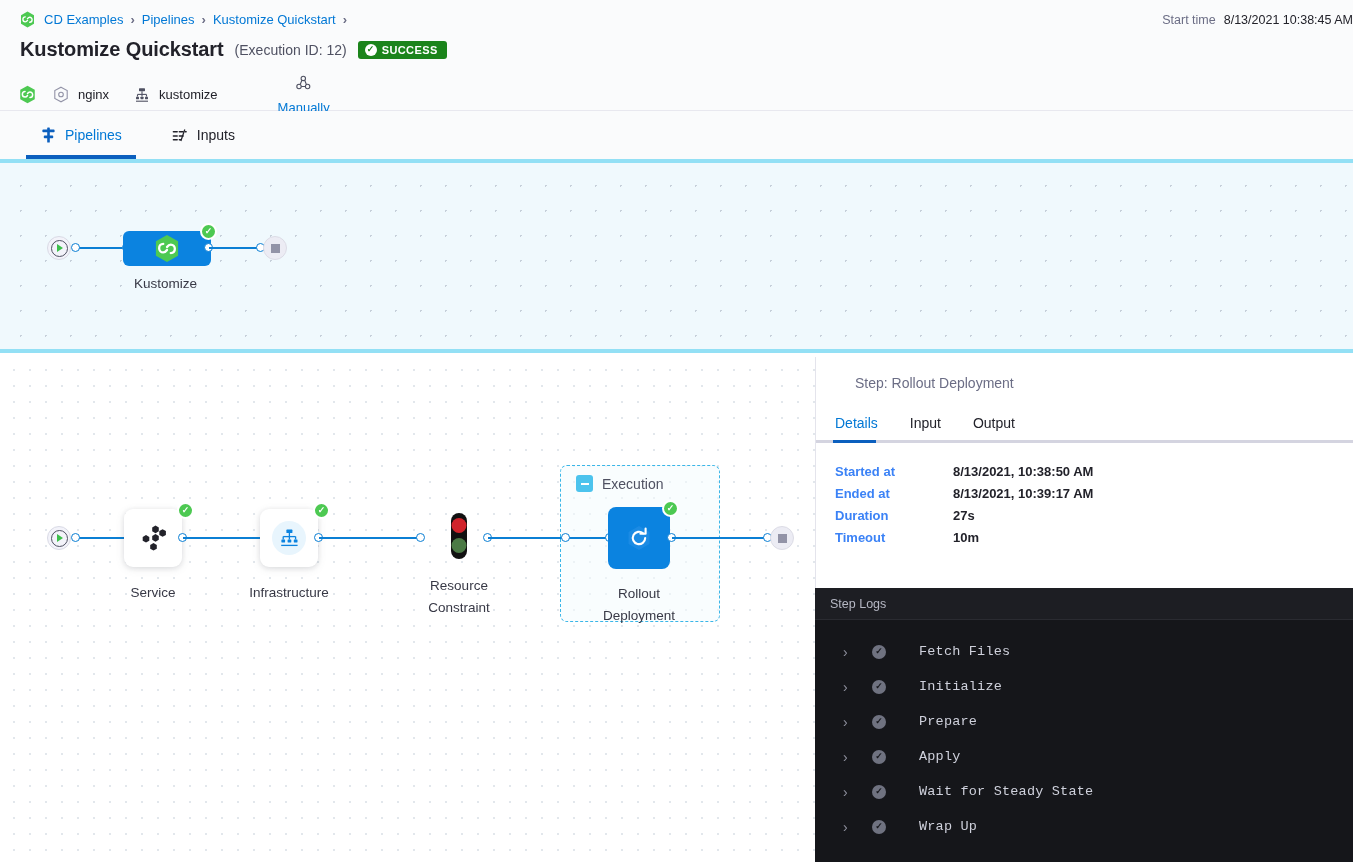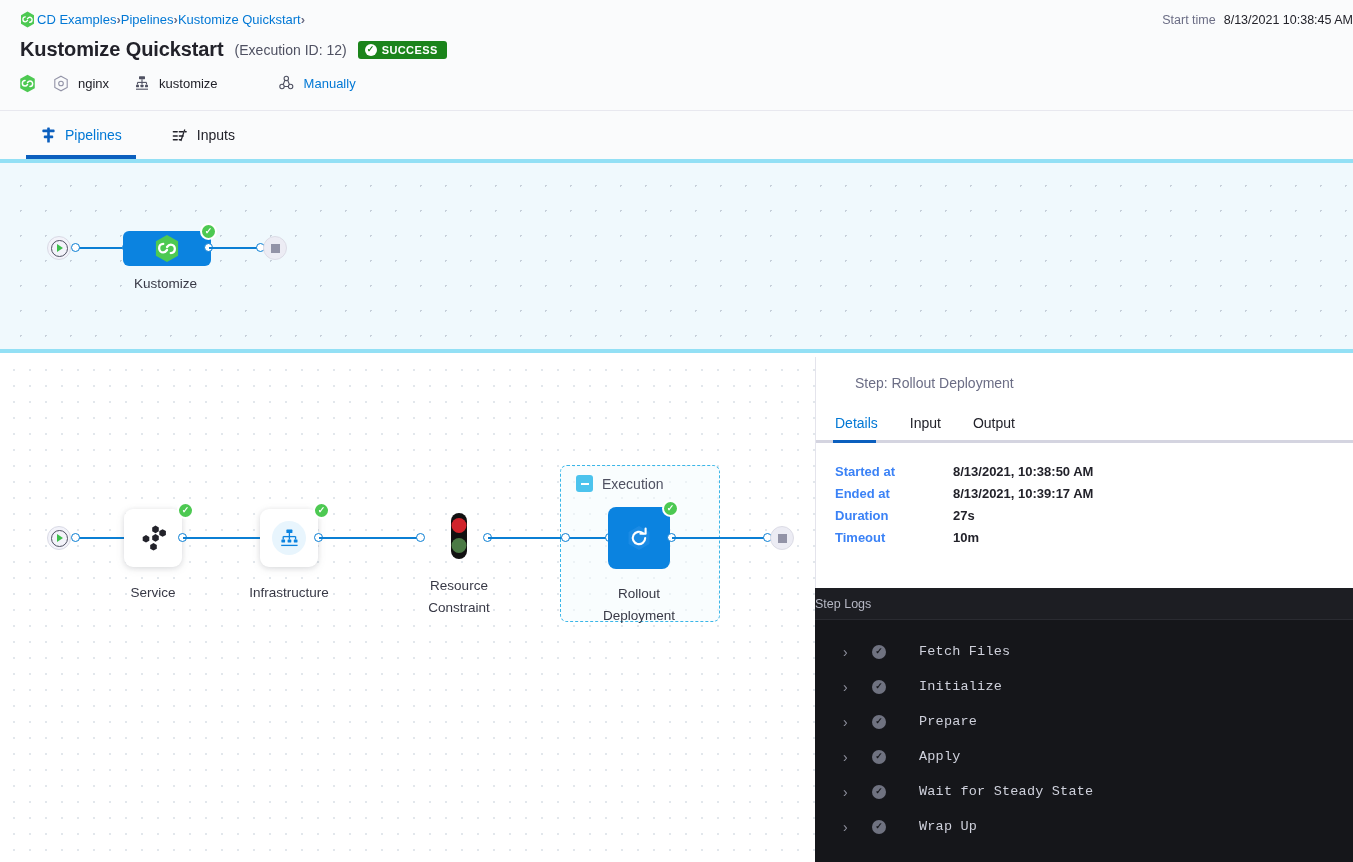--- a/index.html
+++ b/index.html
@@ -13,21 +13,21 @@
   .app { position: relative; width: 1353px; height: 862px; }
 
   
   .header {
     position: absolute; top: 0; left: 0; width: 1353px; height: 111px;
     background: #fafbfc;
     border-bottom: 1px solid #e8e8ef;
   }
   .breadcrumb {
     position: absolute; left: 20px; top: 11px;
-    display: flex; align-items: center; 
+    display: flex; align-items: center; gap: 7px;
     font-size: 13px;
   }
   .bc-link { color: #0278d5; cursor: pointer; white-space: nowrap; }
   .bc-sep { color: #6b6d85; font-size: 13px; font-weight: 600; }
   .harness-hex {
     width: 15px; height: 17px; position: relative; display: inline-block;
     margin-right: 2px;
   }
   .harness-hex svg { display: block; }
 
@@ -211,21 +211,21 @@
   .detail-val { color: #22222a; font-weight: bold; }
   .detail-val a { color: #0278d5; font-weight: bold; text-decoration: none; cursor: pointer; }
 
   
   .logs {
     position: absolute; left: 815px; top: 588px; width: 538px; height: 274px;
     background: #15161a;
   }
   .logs-head {
     height: 32px; border-bottom: 1px solid #2a2b31;
-    display: flex; align-items: center; 
+    display: flex; align-items: center; padding-left: 15px;
     font-size: 12.5px; color: #b6b8c4;
     background: #1d1e23;
   }
   .log-list { padding-top: 14px; }
   .log-row {
     display: flex; align-items: center; height: 35px; padding-left: 28px;
     cursor: pointer;
   }
   .log-caret { width: 14px; color: #8e909d; font-size: 14px; line-height: 1; }
   .log-state {
@@ -296,21 +296,21 @@
             <path d="M3.5 7.4 L12.5 7.4" stroke="#4f5162" stroke-width="1.1"></path>
             <path d="M3.5 7.4 L3.5 9.6 M8 7.4 L8 9.6 M12.5 7.4 L12.5 9.6" stroke="#4f5162" stroke-width="1.1"></path>
             <rect x="2" y="9.8" width="3" height="2.4" rx="0.4" fill="#4f5162"></rect>
             <rect x="6.5" y="9.8" width="3" height="2.4" rx="0.4" fill="#4f5162"></rect>
             <rect x="11" y="9.8" width="3" height="2.4" rx="0.4" fill="#4f5162"></rect>
             <path d="M2 14.2 L14 14.2" stroke="#4f5162" stroke-width="1.1"></path>
           </svg>
         </span>
         <span>kustomize</span>
       </div>
-      <div class="meta-item" style="margin-left:60px;">
+      <div class="meta-item" style="margin-left:60px;flex-direction:column;">
         <span class="meta-icon">
           <svg width="17" height="16" viewBox="0 0 17 16">
             <circle cx="4" cy="11.5" r="2.2" fill="none" stroke="#4f5162" stroke-width="1.1"></circle>
             <circle cx="12.6" cy="11.5" r="2.2" fill="none" stroke="#4f5162" stroke-width="1.1"></circle>
             <circle cx="8.3" cy="3.4" r="2.2" fill="none" stroke="#4f5162" stroke-width="1.1"></circle>
             <path d="M6.9 5.3 L5.2 9.5 M9.7 5.3 L11.4 9.5 M6.2 11.5 L10.4 11.5" stroke="#4f5162" stroke-width="1.1"></path>
           </svg>
         </span>
         <span class="meta-link">Manually</span>
       </div>

